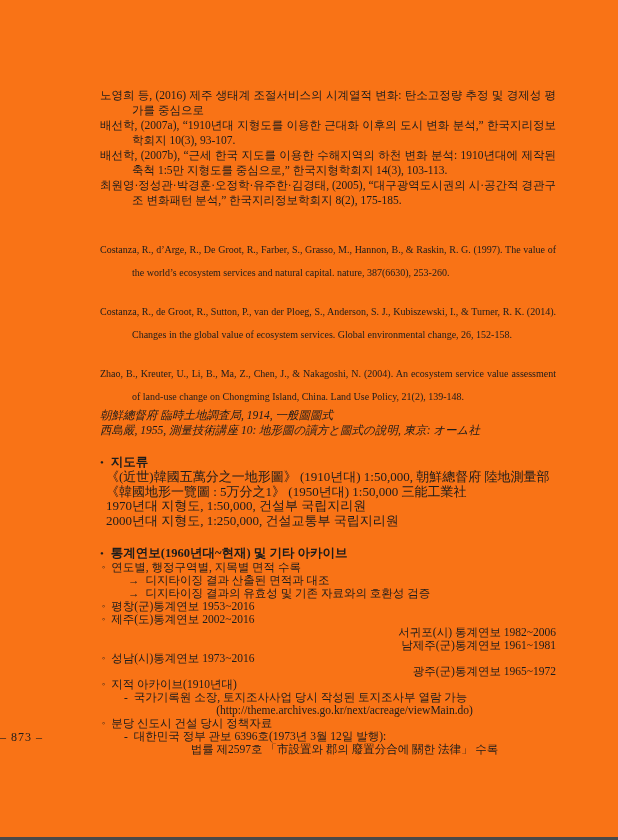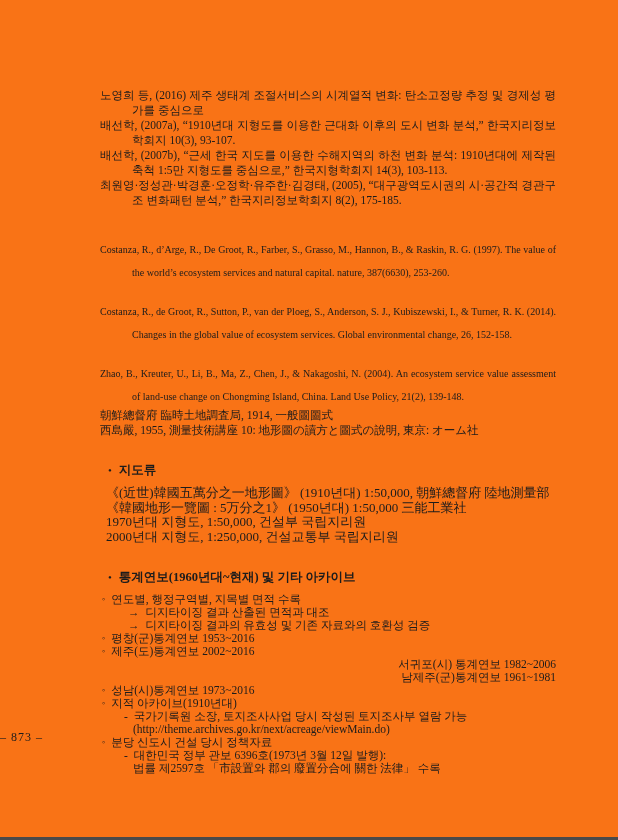--- a/index.html
+++ b/index.html
@@ -35,26 +35,27 @@
   .ref-en {
     font-size: 10px;
     line-height: 23px;
     margin-top: 16px;
   }
   .ref-cjk {
     text-indent: 0;
     padding-left: 0;
     text-align: left;
     line-height: 14.5px;
+    font-style: italic;
   }
   .block-gap { height: 14px; }
   .section-gap { height: 17px; }
 
   .section-header {
-    margin: 8px;
+    margin: 0;
     font-size: 12.5px;
     line-height: 16px;
     font-weight: bold;
   }
   .section-header .bullet {
     font-weight: normal;
     font-size: 11px;
     margin-right: 7px;
   }
   .map-line {
@@ -72,21 +73,21 @@
   }
   .st-line .marker {
     display: inline-block;
     margin-right: 6px;
   }
   .st-item  { padding-left: 2px; }
   .st-item .marker { font-size: 9px; vertical-align: 1px; }
   .st-arrow { padding-left: 28px; }
   .st-plain { padding-left: 33px; text-align: right; }
   .st-dash  { padding-left: 24px; }
-  .st-cont  { padding-left: 33px; }
+  .st-cont  { padding-left: 33px; text-align: center; }
 
   .page-number {
     position: absolute;
     top: 730px;
     left: 0;
     width: 100%;
     text-align: left;
     font-size: 12px;
     letter-spacing: 1px;
   }
@@ -141,20 +142,21 @@
       <p class="section-header"><span class="bullet">•</span><span>통계연보(1960년대~현재) 및 기타 아카이브</span></p>
 
       <p class="st-line st-item"><span class="marker">◦</span><span>연도별, 행정구역별, 지목별 면적 수록</span></p>
       <p class="st-line st-arrow"><span class="marker">→</span><span>디지타이징 결과 산출된 면적과 대조</span></p>
       <p class="st-line st-arrow"><span class="marker">→</span><span>디지타이징 결과의 유효성 및 기존 자료와의 호환성 검증</span></p>
       <p class="st-line st-item"><span class="marker">◦</span><span>평창(군)통계연보 1953~2016</span></p>
       <p class="st-line st-item"><span class="marker">◦</span><span>제주(도)통계연보 2002~2016</span></p>
       <p class="st-line st-plain"><span>서귀포(시) 통계연보 1982~2006</span></p>
       <p class="st-line st-plain"><span>남제주(군)통계연보 1961~1981</span></p>
       <p class="st-line st-item"><span class="marker">◦</span><span>성남(시)통계연보 1973~2016</span></p>
+      <p class="st-line st-plain"><span>광주(군)통계연보 1965~1972</span></p>
       <p class="st-line st-item"><span class="marker">◦</span><span>지적 아카이브(1910년대)</span></p>
       <p class="st-line st-dash"><span class="marker">-</span><span>국가기록원 소장, 토지조사사업 당시 작성된 토지조사부 열람 가능</span></p>
       <p class="st-line st-cont"><span>(http://theme.archives.go.kr/next/acreage/viewMain.do)</span></p>
       <p class="st-line st-item"><span class="marker">◦</span><span>분당 신도시 건설 당시 정책자료</span></p>
       <p class="st-line st-dash"><span class="marker">-</span><span>대한민국 정부 관보 6396호(1973년 3월 12일 발행):</span></p>
       <p class="st-line st-cont"><span>법률 제2597호 「市設置와 郡의 廢置分合에 關한 法律」 수록</span></p>
     </div>
 
   </div>
 

